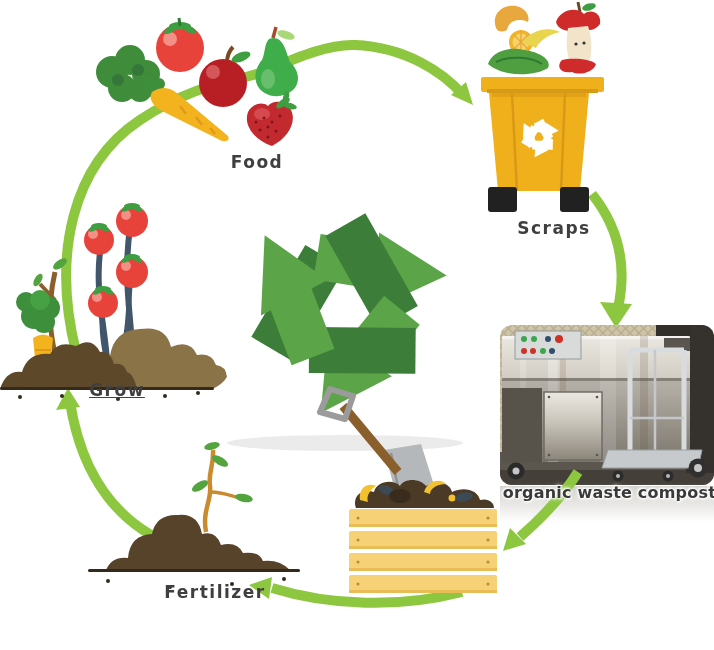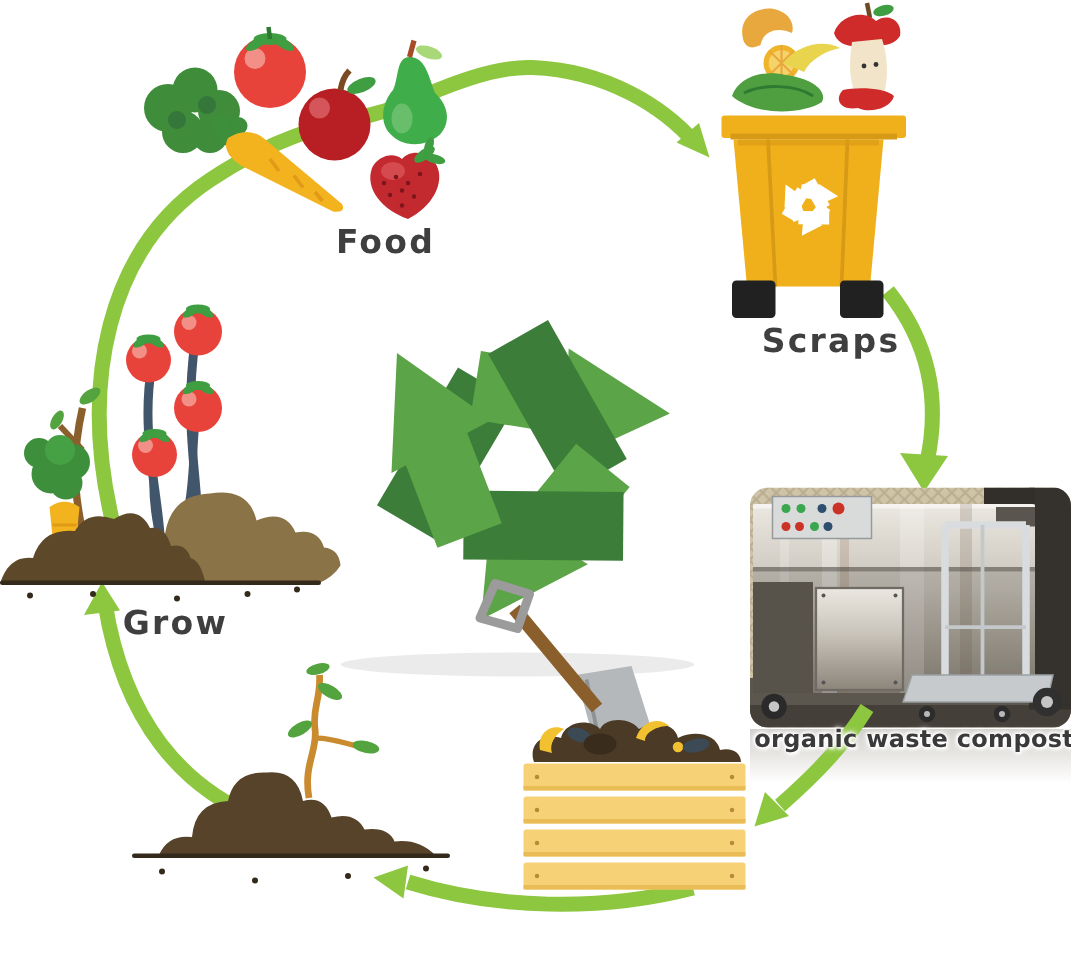--- a/index.html
+++ b/index.html
@@ -3,21 +3,21 @@
 <meta charset="utf-8">
 <style>
   html,body{margin:0;padding:0;background:#fff;}
   .canvas{
     position:relative;width:714px;height:650px;background:#ffffff;overflow:hidden;
     font-family:"DejaVu Sans","Liberation Sans",sans-serif;
   }
   .scene{position:absolute;left:0;top:0;}
   .label{
     position:absolute;transform:translate(-50%,-50%);
-    font-size:22px;font-weight:bold;letter-spacing:1.5px;color:#3f3f3f;white-space:nowrap;
+    font-size:17px;font-weight:bold;letter-spacing:1.5px;color:#3f3f3f;white-space:nowrap;
   }
   .caption{
     position:absolute;transform:translate(-50%,0);
     font-size:16px;font-weight:bold;letter-spacing:0.2px;color:#3a3a3a;white-space:nowrap;
     text-shadow:0 0 2px #fff,0 0 4px #fff,0 0 6px #fff,1px 1px 2px #fff,-1px -1px 2px #fff;
   }
   .arrow{stroke:#8dc63f;stroke-width:10;fill:none;}
   .arrowhead{fill:#8dc63f;}
   .rc-dark{stroke:#3c7d39;stroke-width:17;fill:none;}
   .rc-light{stroke:#5ba447;stroke-width:17;fill:none;}
@@ -340,16 +340,17 @@
   </g>
 
   <g>
     <path class="arrow" d="M 578 472 C 563 496 545 515 520 537"></path>
     <polygon class="arrowhead" points="503,551 526,544 510,528"></polygon>
   </g>
 </svg>
 
 <div class="label" style="left:257px;top:162px;">Food</div>
 <div class="label" style="left:554px;top:228px;">Scraps</div>
-<div class="label" style="left:117px;top:416px;">Grow</div>
+<div class="label" style="left:117px;top:390px;text-decoration:underline;">Grow</div>
+<div class="label" style="left:215px;top:592px;">Fertilizer</div>
 <div class="caption" style="left:619px;top:483px;">organic waste composter</div>
 
 </div>
 
 </body></html>

